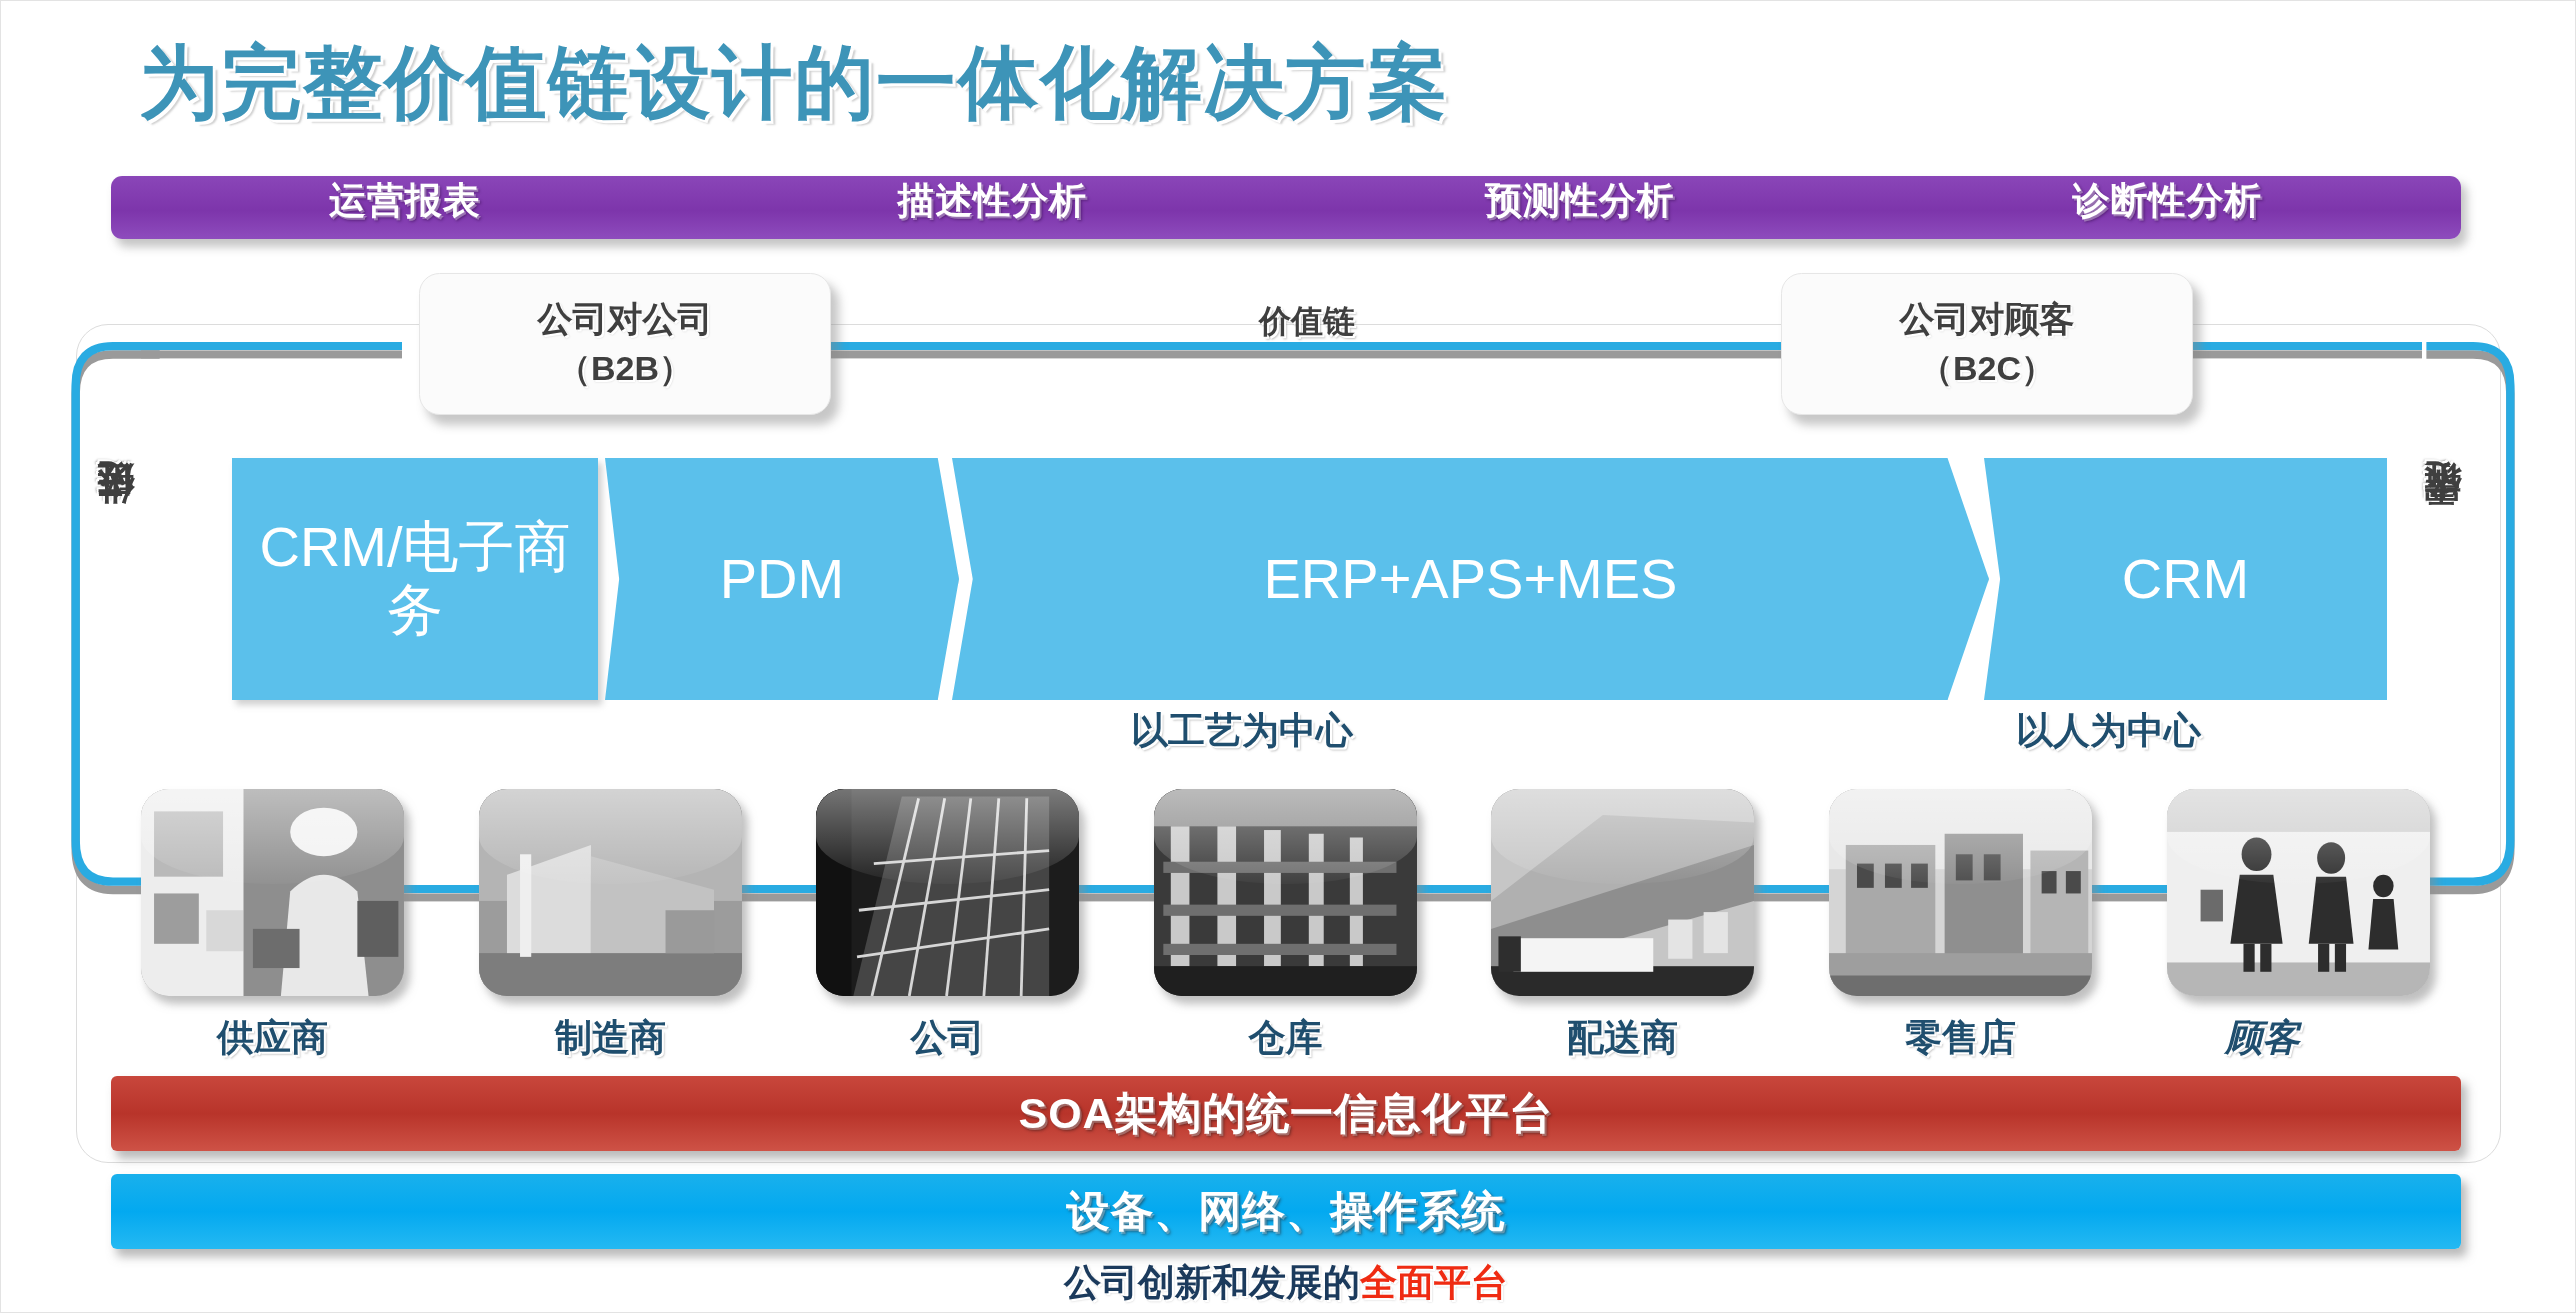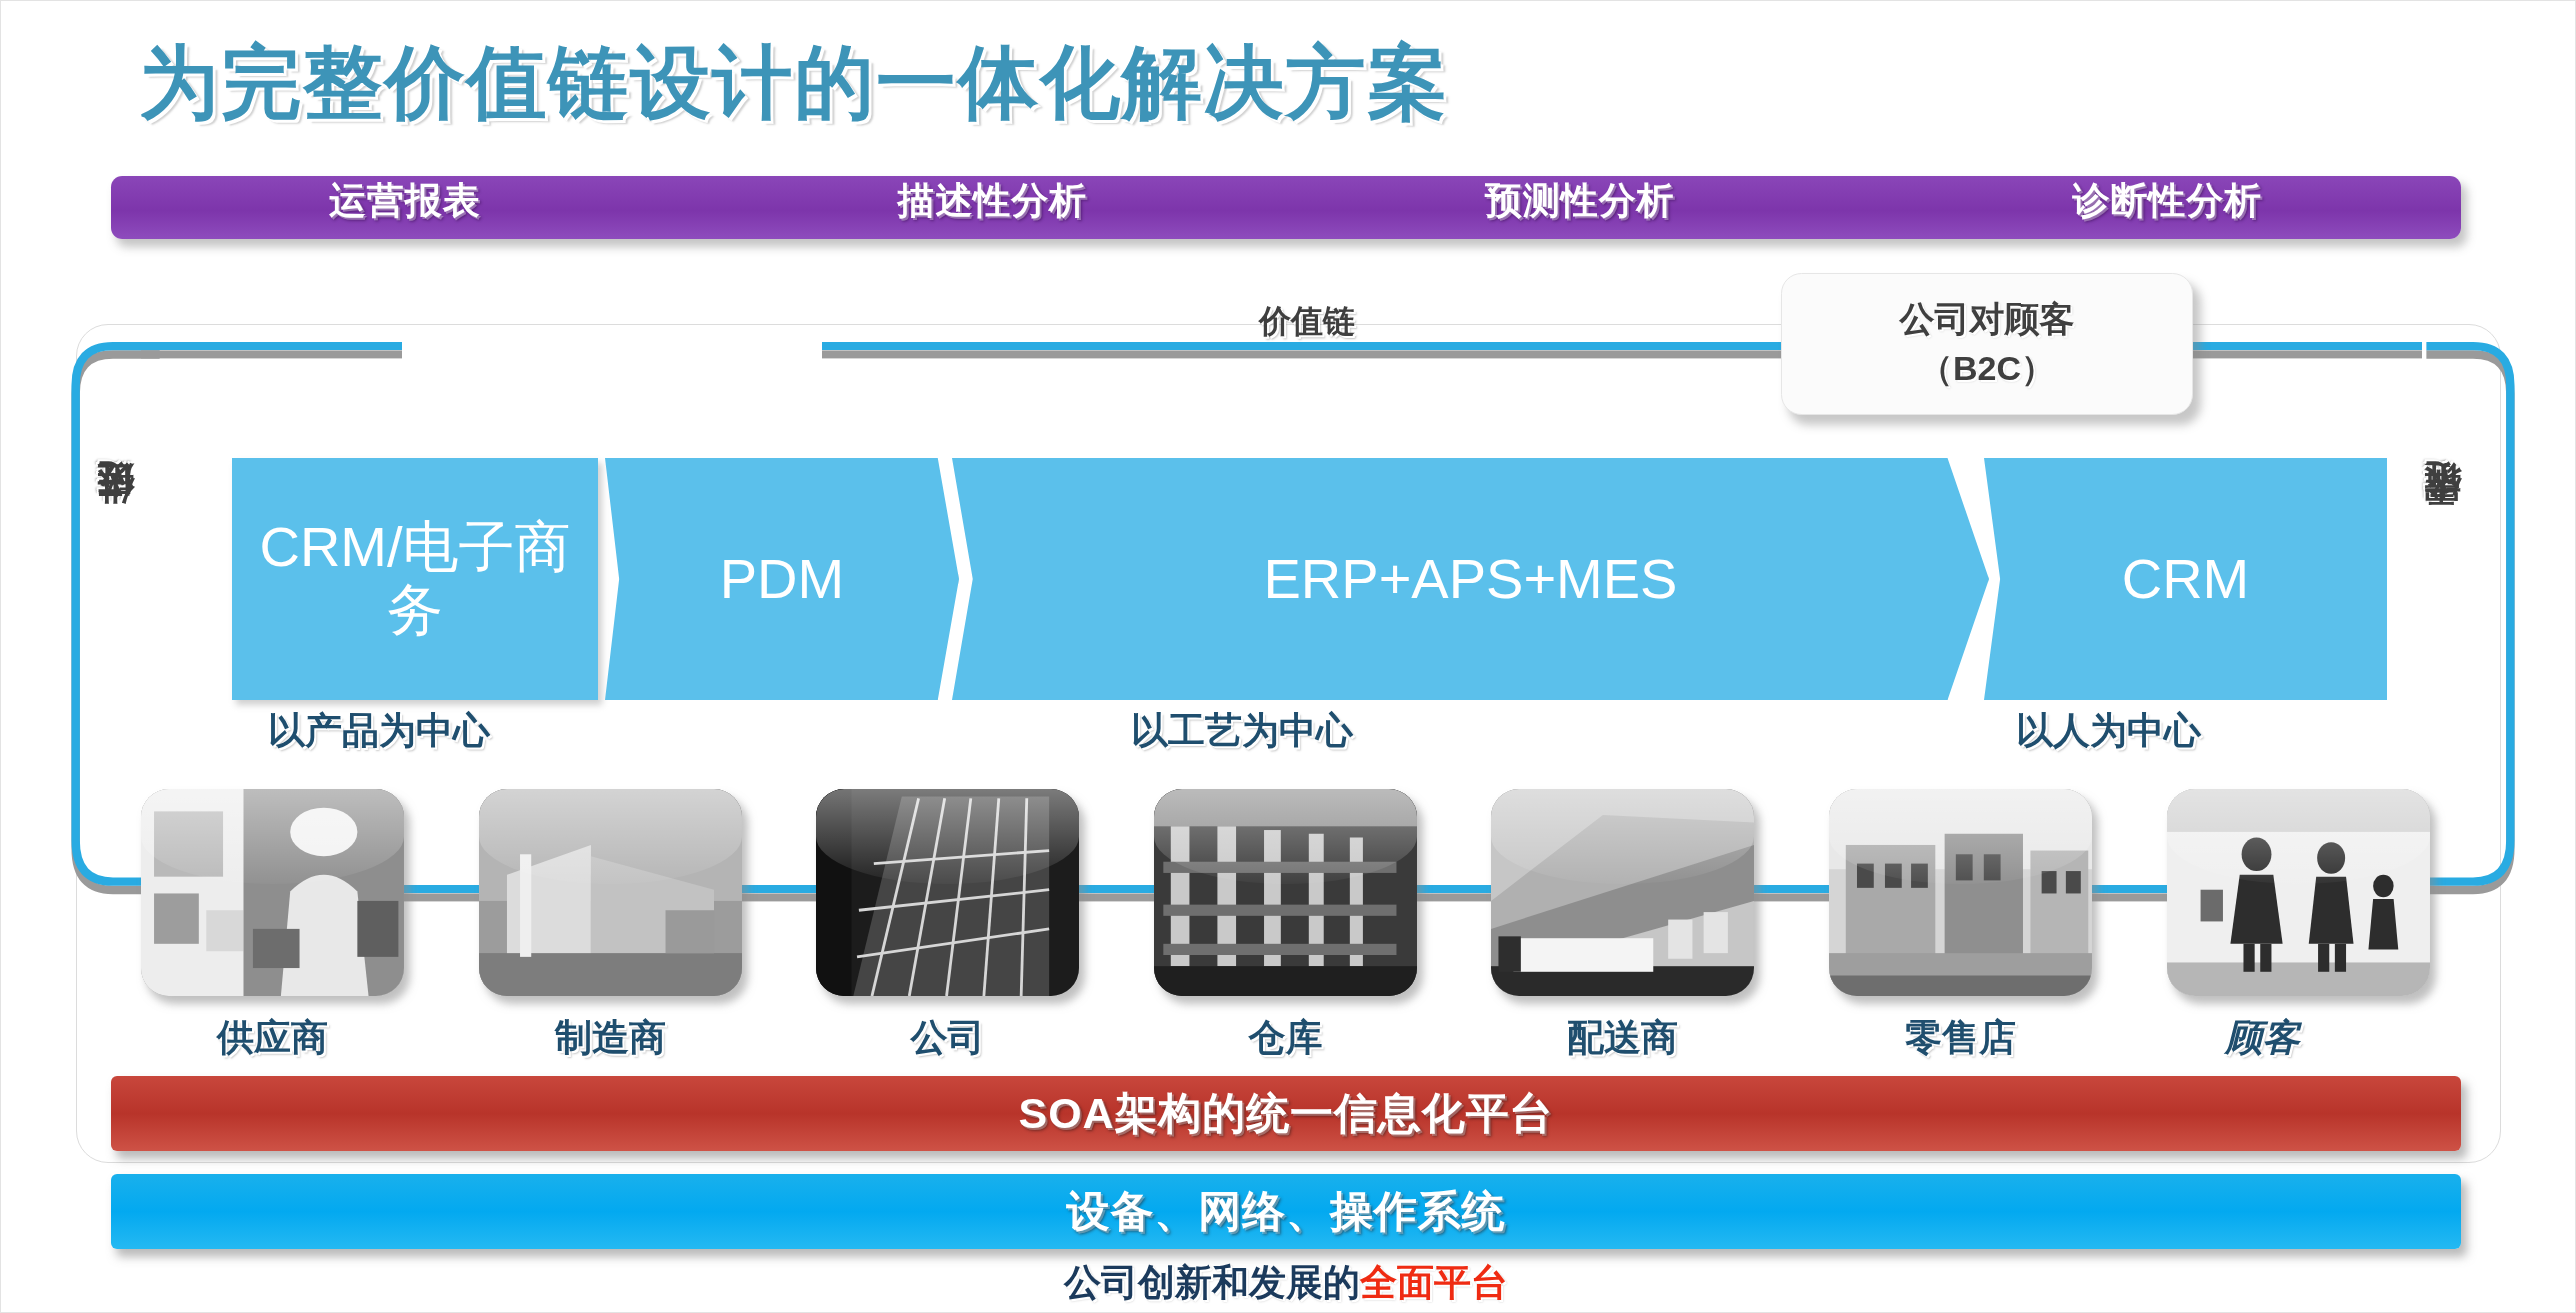--- a/index.html
+++ b/index.html
@@ -181,37 +181,40 @@
     <path d="M 110 30 L 60 30 Q 20 30 20 72 L 20 560 Q 20 604 60 604 L 110 604" fill="none" stroke="#29abe2" stroke-width="9"></path>
     <path d="M 2540 30 L 2590 30 Q 2630 30 2630 72 L 2630 560 Q 2630 604 2590 604 L 2540 604" fill="none" stroke="#9a9a9a" stroke-width="9" transform="translate(0,9)"></path>
     <path d="M 2540 30 L 2590 30 Q 2630 30 2630 72 L 2630 560 Q 2630 604 2590 604 L 2540 604" fill="none" stroke="#29abe2" stroke-width="9"></path>
   </svg>
 
   <div class="vc-line l1"></div>
   <div class="vc-line l2"></div>
   <div class="vc-line l3"></div>
   <div class="vc-label">价值链</div>
 
+  <div class="wcard b2b">
+    <div class="l">公司对公司</div>
+    <div class="s">（B2B）</div>
+  </div>
 
   <div class="wcard b2c">
     <div class="l">公司对顾客</div>
     <div class="s">（B2C）</div>
   </div>
 
   <div class="side-label left">供应链</div>
   <div class="side-label right">需求链</div>
 
   <div class="sys-row">
     <div class="sys crm1">CRM/电子商务</div>
     <div class="sys pdm">PDM</div>
     <div class="sys erp">ERP+APS+MES</div>
     <div class="sys crm2">CRM</div>
   </div>
 
-  <div class="centric c1">以产品为中心</div>
   <div class="centric c2">以工艺为中心</div>
   <div class="centric c3">以人为中心</div>
 
   <div class="chain-line"></div>
 
   <div class="photo-row">
 
     <div class="thumb" style="left:0px;">
       <svg class="ph" viewBox="0 0 282 222" preserveAspectRatio="none">
         <rect width="282" height="222" fill="#cfcfcf"></rect>

